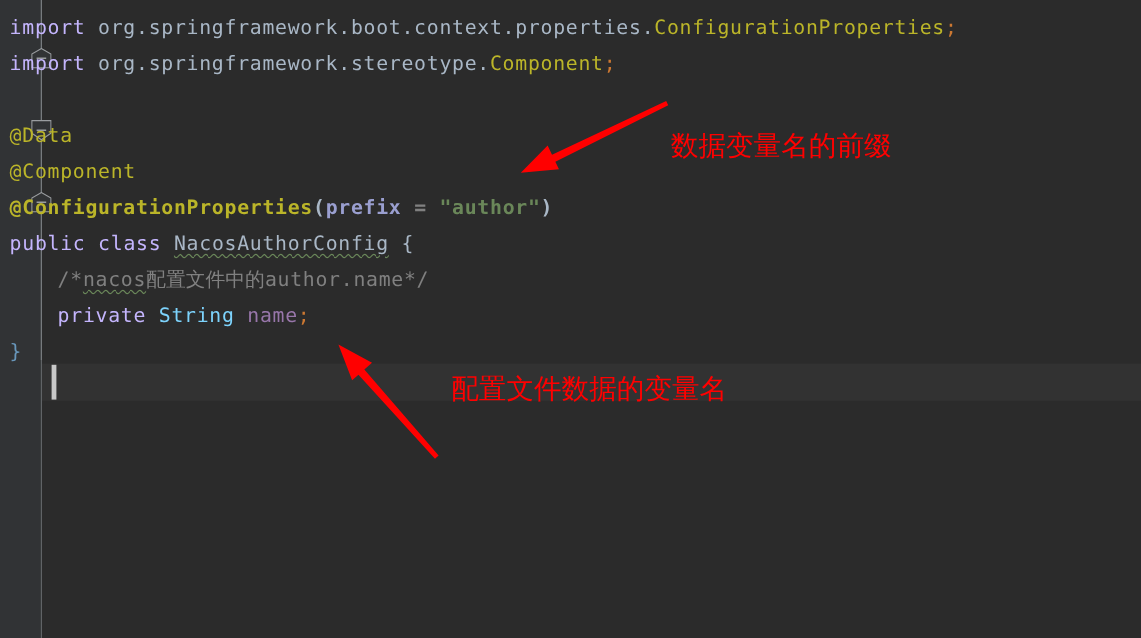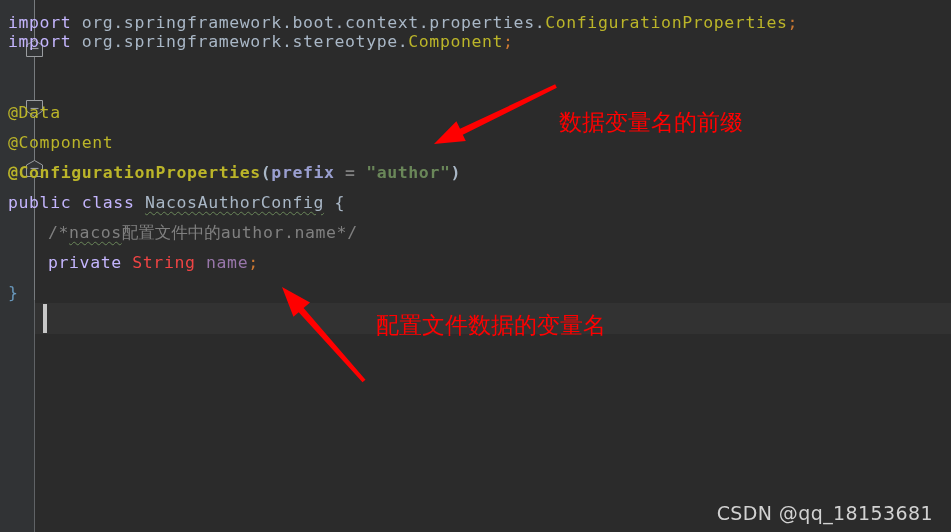--- a/index.html
+++ b/index.html
@@ -66,21 +66,21 @@
 
   
   .kw      { color: #c4b5fd; }   
   .plain   { color: #a9b7c6; }   
   .anno    { color: #bbb529; margin-top: 40px; }   
   .semi    { color: #cc7832; }   
   .param   { color: #9a9fd0; }   
   .str     { color: #6a8759; }   
   .comment { color: #808080; }   
   .field   { color: #9876aa; }   
-  .type    { color: #ef4444; }   
+  .type    { color: #7dd3fc; }   
   .brace   { color: #a9b7c6; }
   .brace-b { color: #6897bb; }
 
   
   .squiggle {
     text-decoration: underline;
     text-decoration-style: wavy;
     text-decoration-color: #6a8759;
     text-decoration-thickness: 1px;
     text-underline-offset: 3px;
@@ -154,21 +154,21 @@
       <div class="fold-marker" style="left: 26px; top: 160px;">
         <svg width="17" height="17" viewBox="0 0 17 17">
           <polygon points="0.5,16.5 0.5,5 8.5,0.5 16.5,5 16.5,16.5" fill="#313335" stroke="#9a9da0" stroke-width="1"></polygon>
           <line x1="4.5" y1="8.5" x2="12.5" y2="8.5" stroke="#9a9da0" stroke-width="1.2"></line>
         </svg>
       </div>
     </div>
 
   <div id="lines-layer">
       <div class="line" style="top: 8px;"><span class="kw">import</span><span class="plain"> org.springframework.boot.context.properties.</span><span class="anno">ConfigurationProperties</span><span class="semi">;</span></div>
-      <div class="line" style="top: 27px; text-align: right;"><span class="kw">import</span><span class="plain"> org.springframework.stereotype.</span><span class="anno">Component</span><span class="semi">;</span></div>
+      <div class="line" style="top: 38px; text-align: right;"><span class="kw">import</span><span class="plain"> org.springframework.stereotype.</span><span class="anno">Component</span><span class="semi">;</span></div>
       <div class="line" style="top: 98px;"><span class="anno">@Data</span></div>
       <div class="line" style="top: 128px;"><span class="anno">@Component</span></div>
       <div class="line" style="top: 158px; font-weight: bold;"><span class="anno">@ConfigurationProperties</span><span class="brace">(</span><span class="param">prefix</span><span class="plain"> </span><span class="comment">=</span><span class="plain"> </span><span class="str">"author"</span><span class="brace">)</span></div>
       <div class="line" style="top: 188px;"><span class="kw">public</span><span class="plain"> </span><span class="kw">class</span><span class="plain"> </span><span class="plain squiggle">NacosAuthorConfig</span><span class="brace"> {</span></div>
       <div class="line" style="top: 218px; left: 48px;"><span class="comment">/*</span><span class="comment squiggle">nacos</span><span class="comment cn">配置文件中的</span><span class="comment">author.name*/</span></div>
       <div class="line" style="top: 248px; left: 48px;"><span class="kw">private</span><span class="plain"> </span><span class="type">String</span><span class="plain"> </span><span class="field">name</span><span class="semi">;</span></div>
       <div class="line" style="top: 278px;"><span class="brace-b">}</span></div>
     </div>
 
   <div id="caret"></div>
@@ -177,15 +177,14 @@
       <div class="arrow" style="left: 410px; top: 62px;"><svg width="170" height="106">
           <polygon points="24,82 46.371073458001646,59.18476227744505 50.02062316508133,66.86140131647474 145.1412824218636,22.193731990816545 146.8587175781364,25.806268009183455 52.81145529402462,72.73177234632097 55.816966817502006,79.05371037846305" fill="#ff0000"></polygon>
         </svg></div>
       <div class="note" style="left: 559px; top: 110px; color: rgb(255, 0, 0);">数据变量名的前缀</div>
       <div class="arrow" style="left: 258px; top: 263px;"><svg width="130" height="142">
           <polygon points="24,24 52.01032218844077,39.3760154428819 45.604985202589546,44.963649834794666 107.50713811431794,116.68526249602053 104.49286188568206,119.31473750397947 40.70678633105626,49.236546722727965 35.43180293094349,53.838127986656126" fill="#ff0000"></polygon>
         </svg></div>
       <div class="note" style="left: 376px; top: 313px; color: rgb(255, 0, 0);">配置文件数据的变量名</div>
     </div>
 
-  <div id="watermark">CSDN @qq_18153681</div>
 
 </div>
 
 </body></html>

